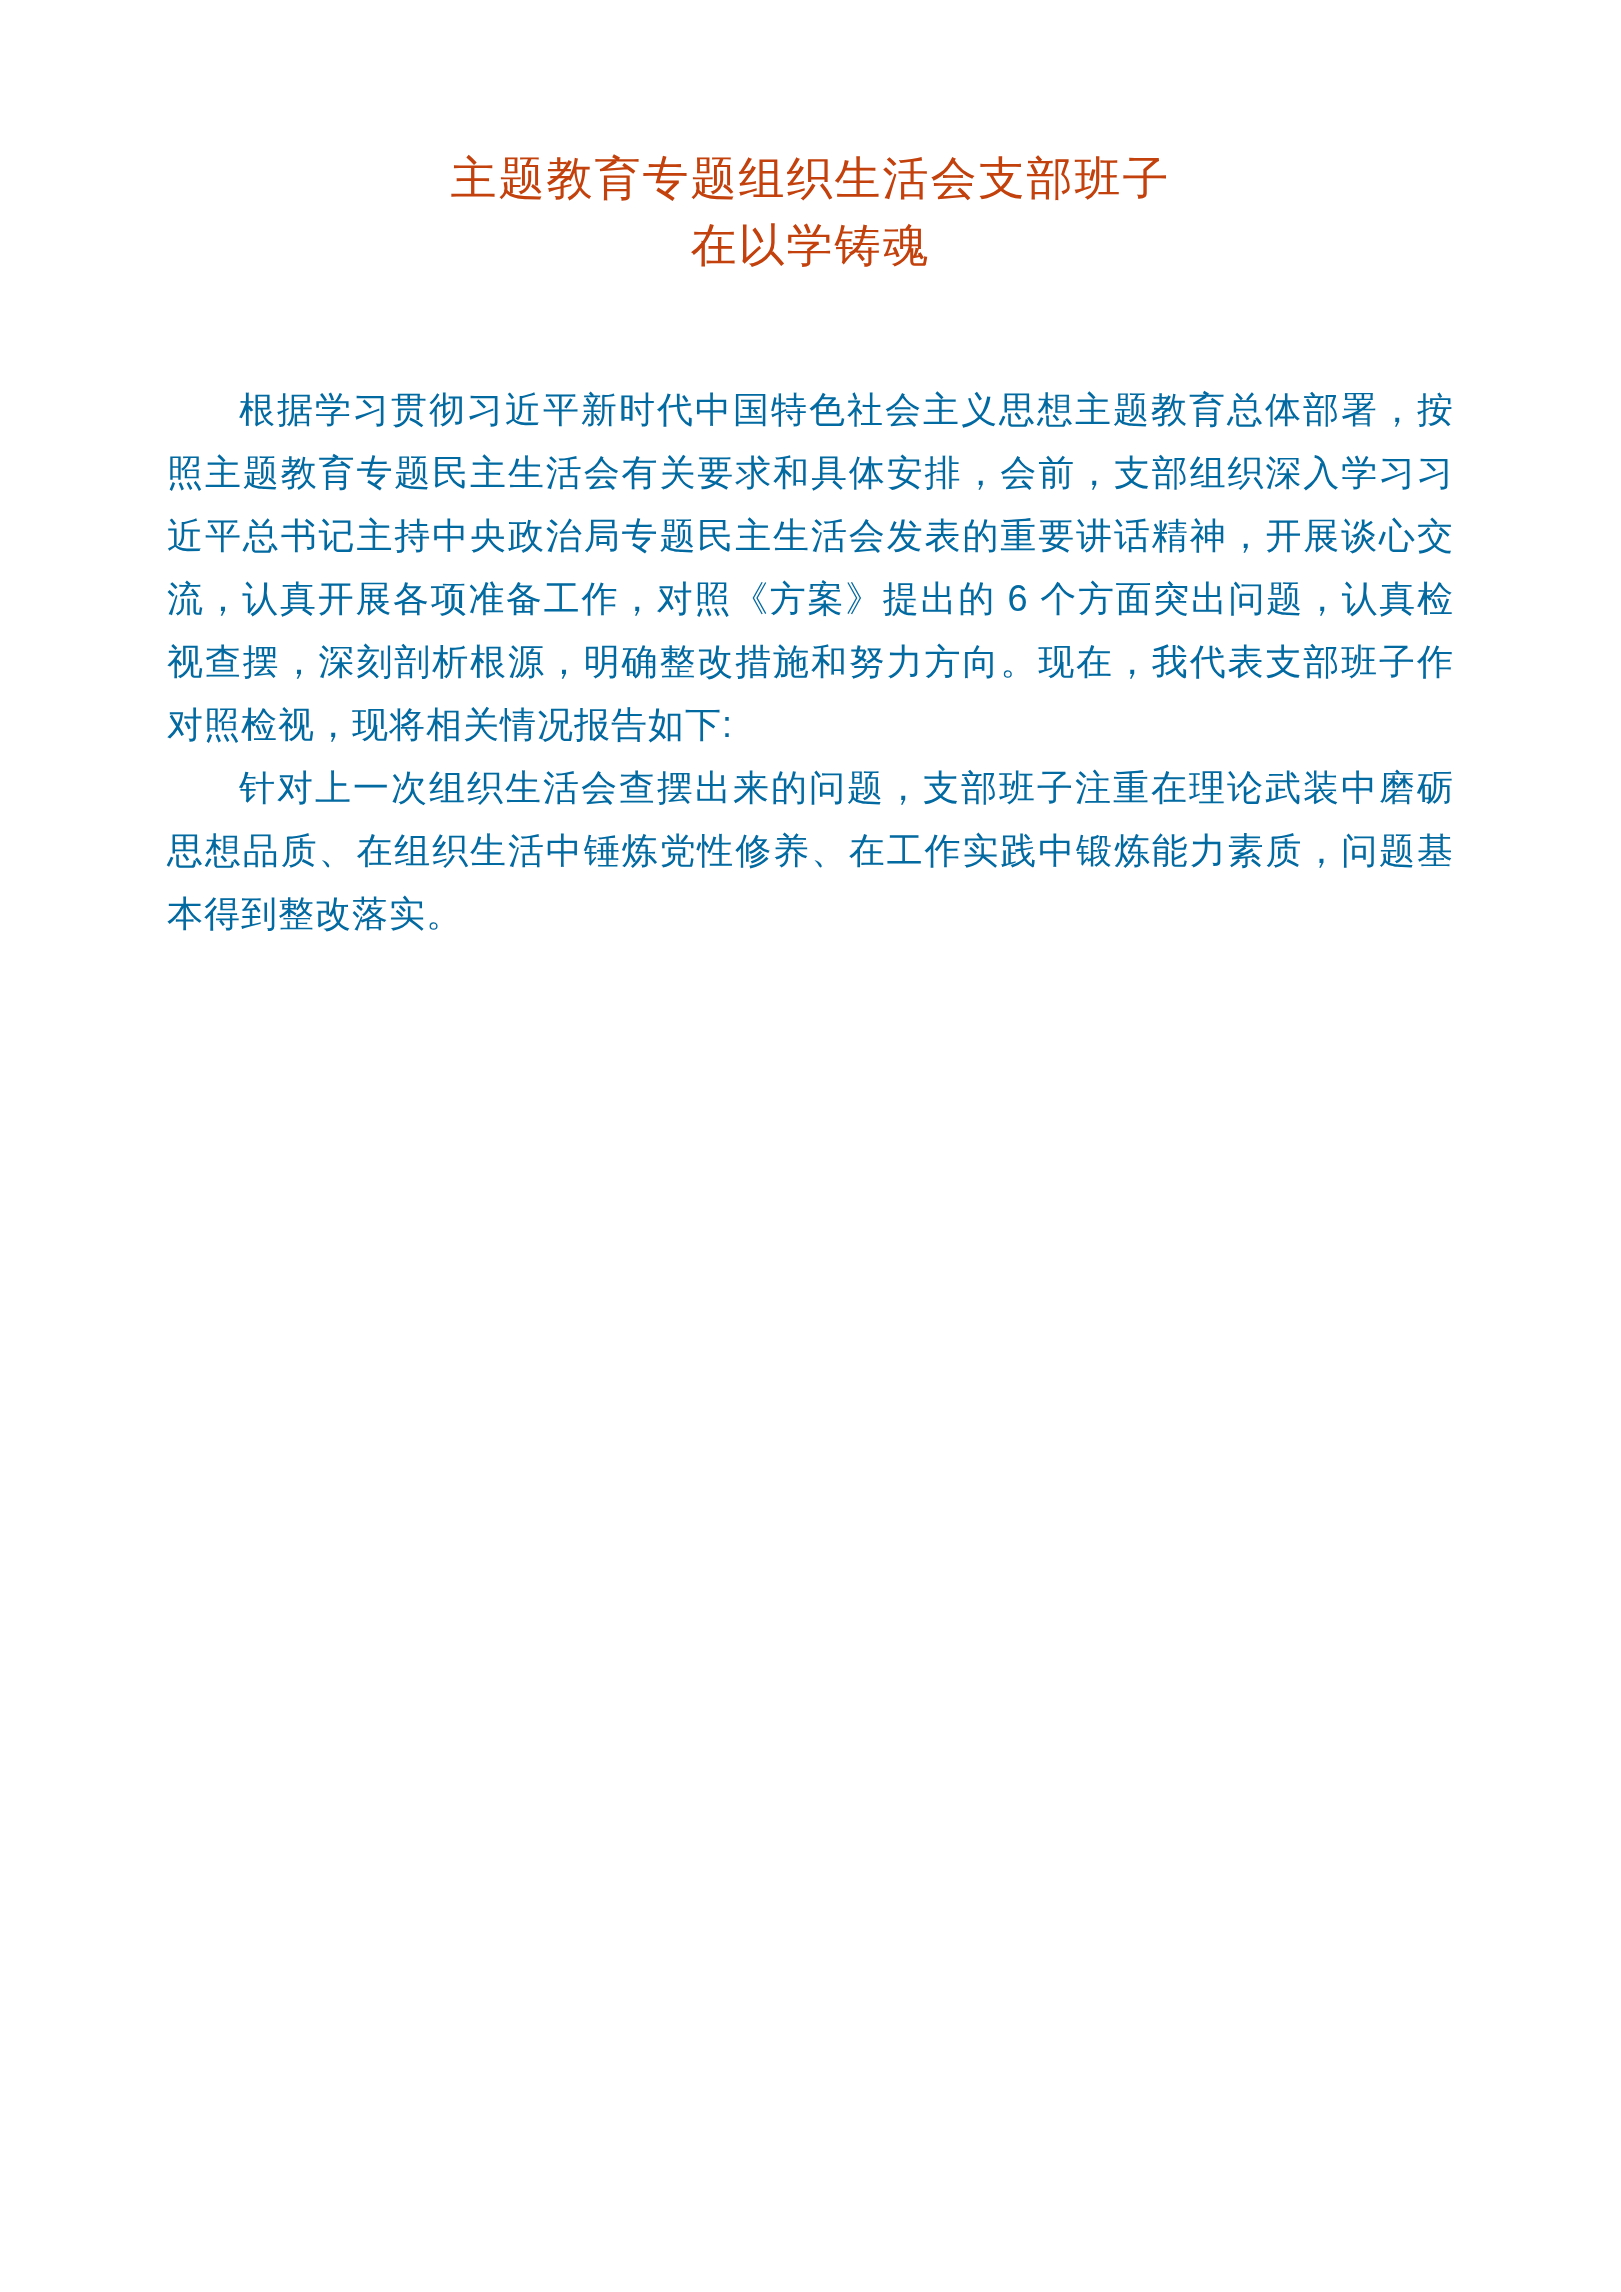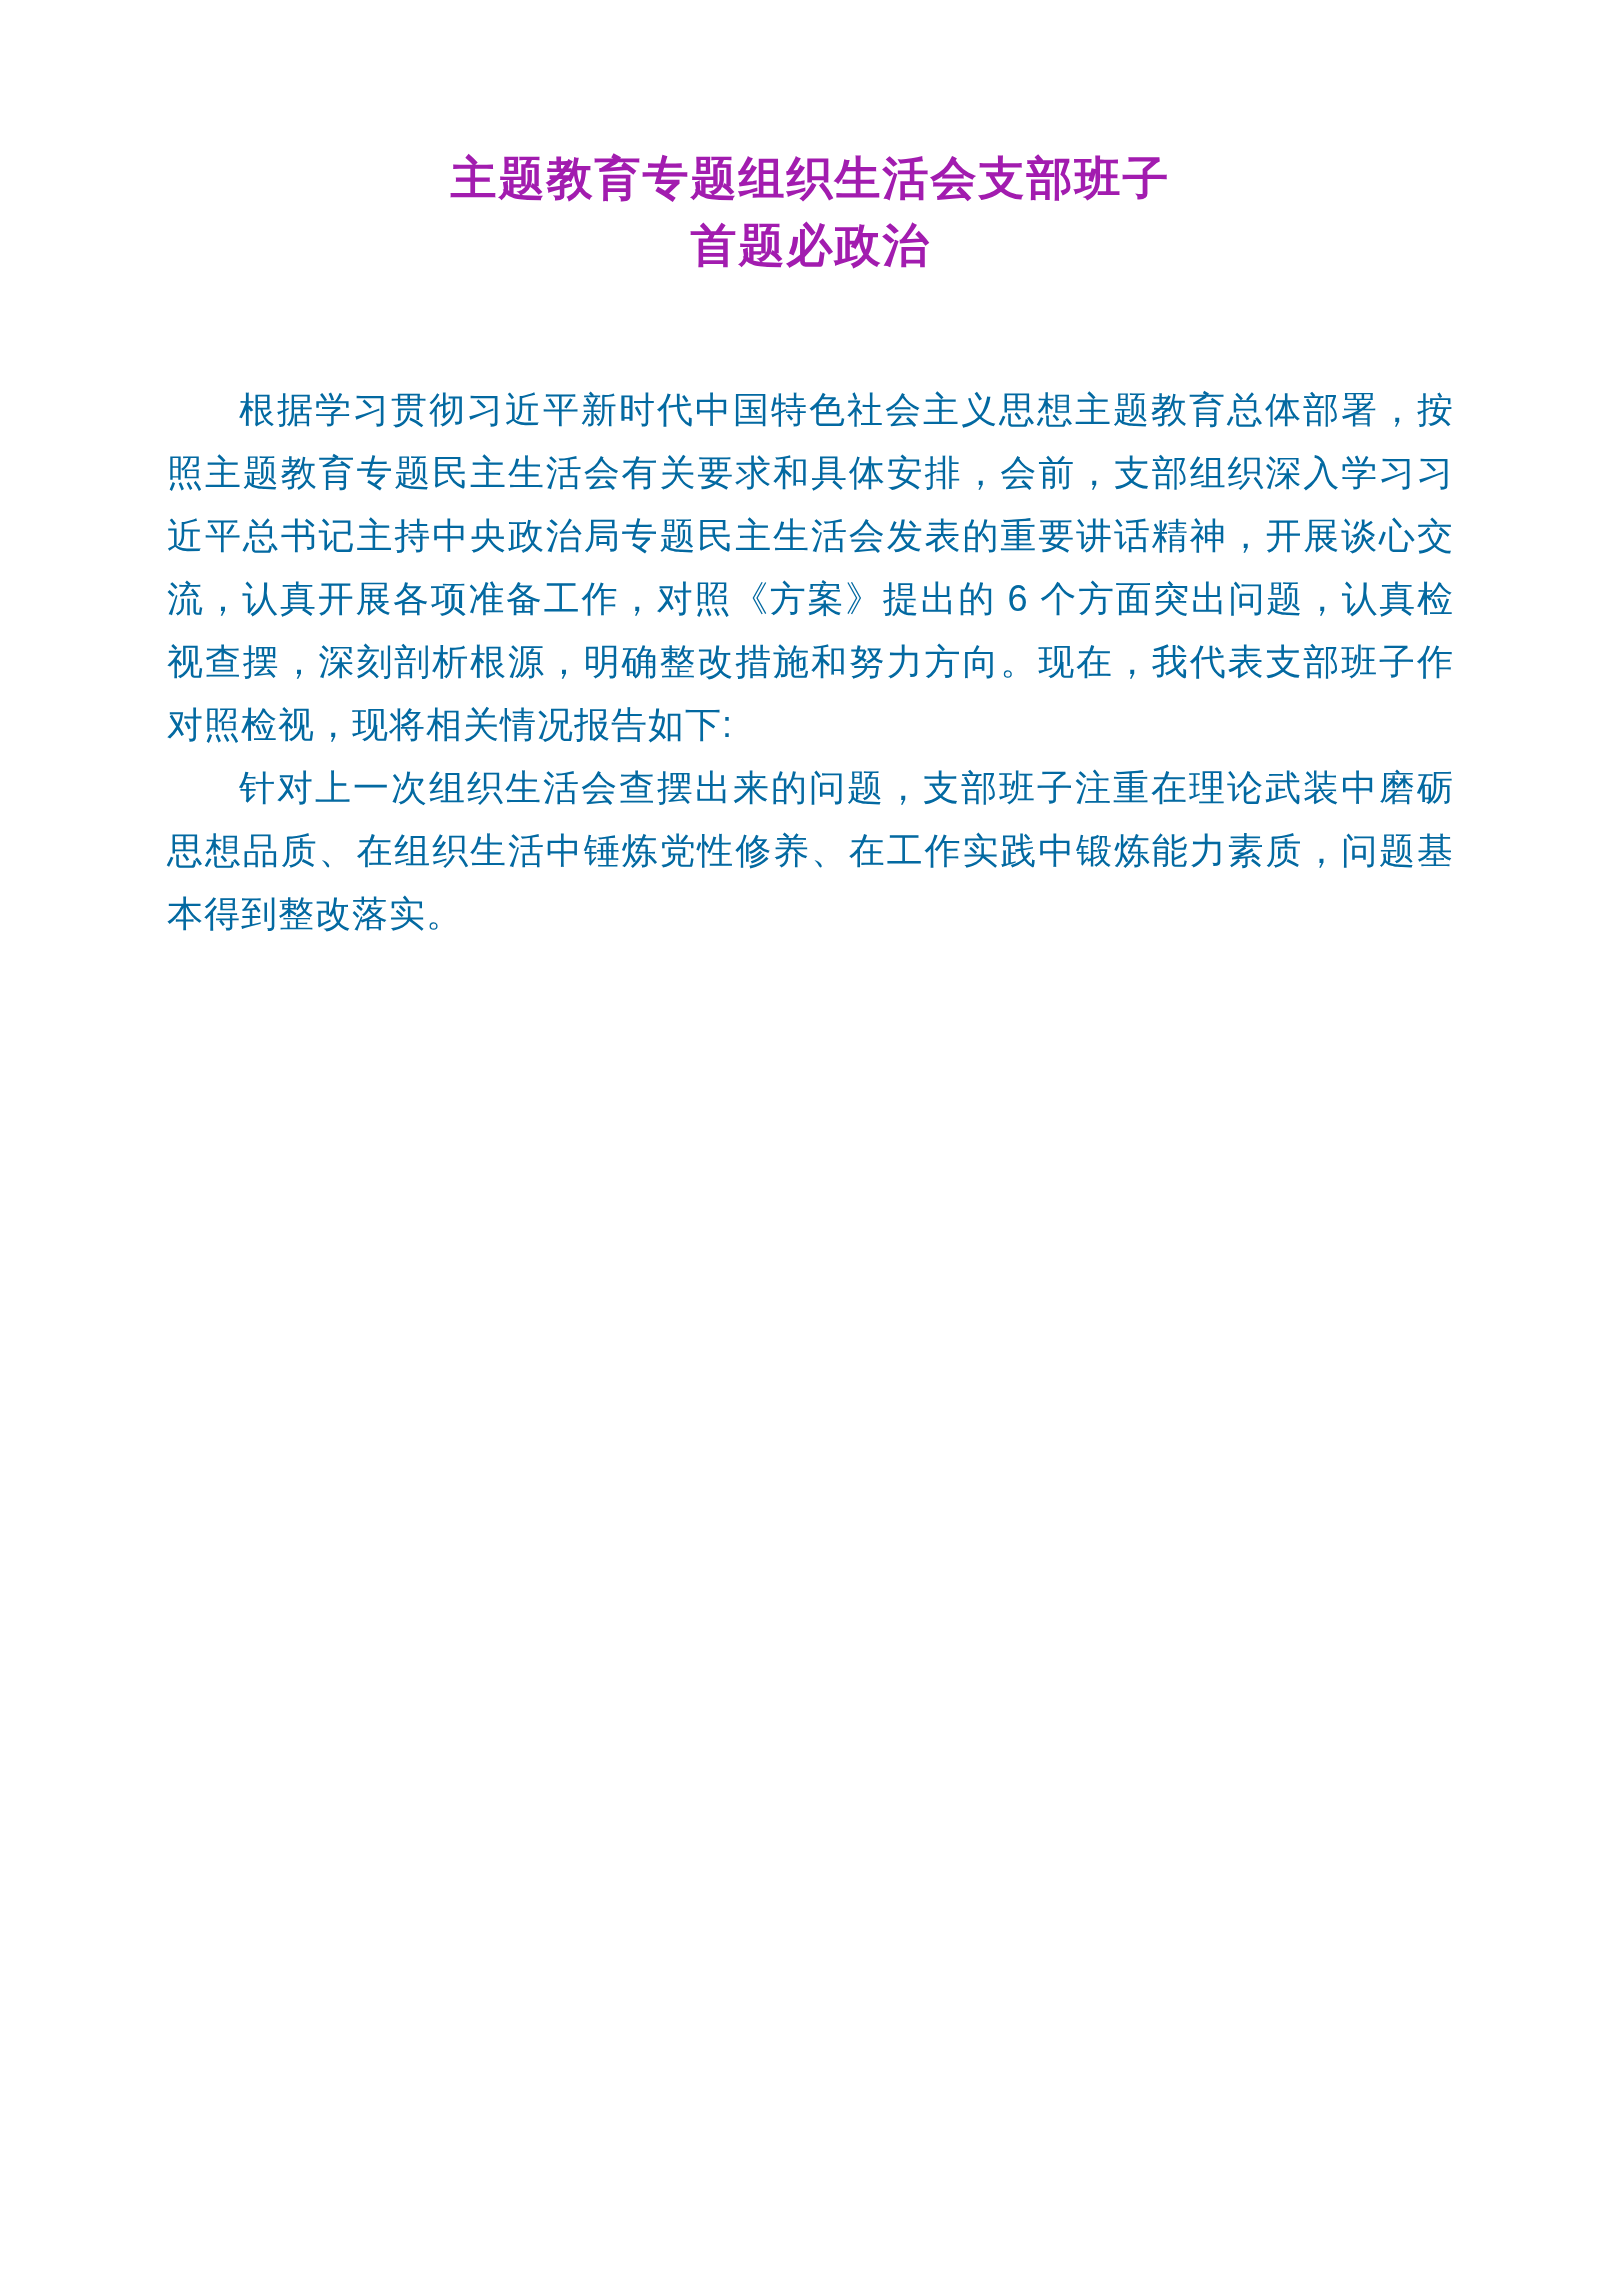--- a/index.html
+++ b/index.html
@@ -15,25 +15,25 @@
       margin: 0 auto;
       background: #ffffff;
       padding: 145px 167px 0 167px;
       font-family: "Liberation Sans", "DejaVu Sans", sans-serif;
       color: #000000;
       overflow: hidden;
     }
     .doc-title {
       margin: 0 0 100px 0;
       font-size: 46px;
-      font-weight: 700;
+      font-weight: 400;
       text-align: center;
       line-height: 1.45;
       letter-spacing: 2px;
-      color: #a21caf;
+      color: #c2410c;
     }
     .doc-title .title-line {
       display: block;
     }
     .body-para {
       margin: 0;
       font-size: 36px;
       line-height: 63px;
       letter-spacing: 1px;
       text-align: justify;
@@ -51,21 +51,21 @@
       color: #000000;
     }
   </style>
 </head>
 <body>
 
 <div class="page">
 
   <h1 class="doc-title">
     <span class="title-line">主题教育专题组织生活会支部班子</span>
-    <span class="title-line">首题必政治</span>
+    <span class="title-line">在以学铸魂</span>
   </h1>
 
   <p class="body-para">根据学习贯彻习近平新时代中国特色社会主义思想主题教育总体部署，按照主题教育专题民主生活会有关要求和具体安排，会前，支部组织深入学习习近平总书记主持中央政治局专题民主生活会发表的重要讲话精神，开展谈心交流，认真开展各项准备工作，对照《方案》提出的 6 个方面突出问题，认真检视查摆，深刻剖析根源，明确整改措施和努力方向。现在，我代表支部班子作对照检视，现将相关情况报告如下:</p>
 
 
   <p class="body-para">针对上一次组织生活会查摆出来的问题，支部班子注重在理论武装中磨砺思想品质、在组织生活中锤炼党性修养、在工作实践中锻炼能力素质，问题基本得到整改落实。</p>
 
 
 </div>
 

